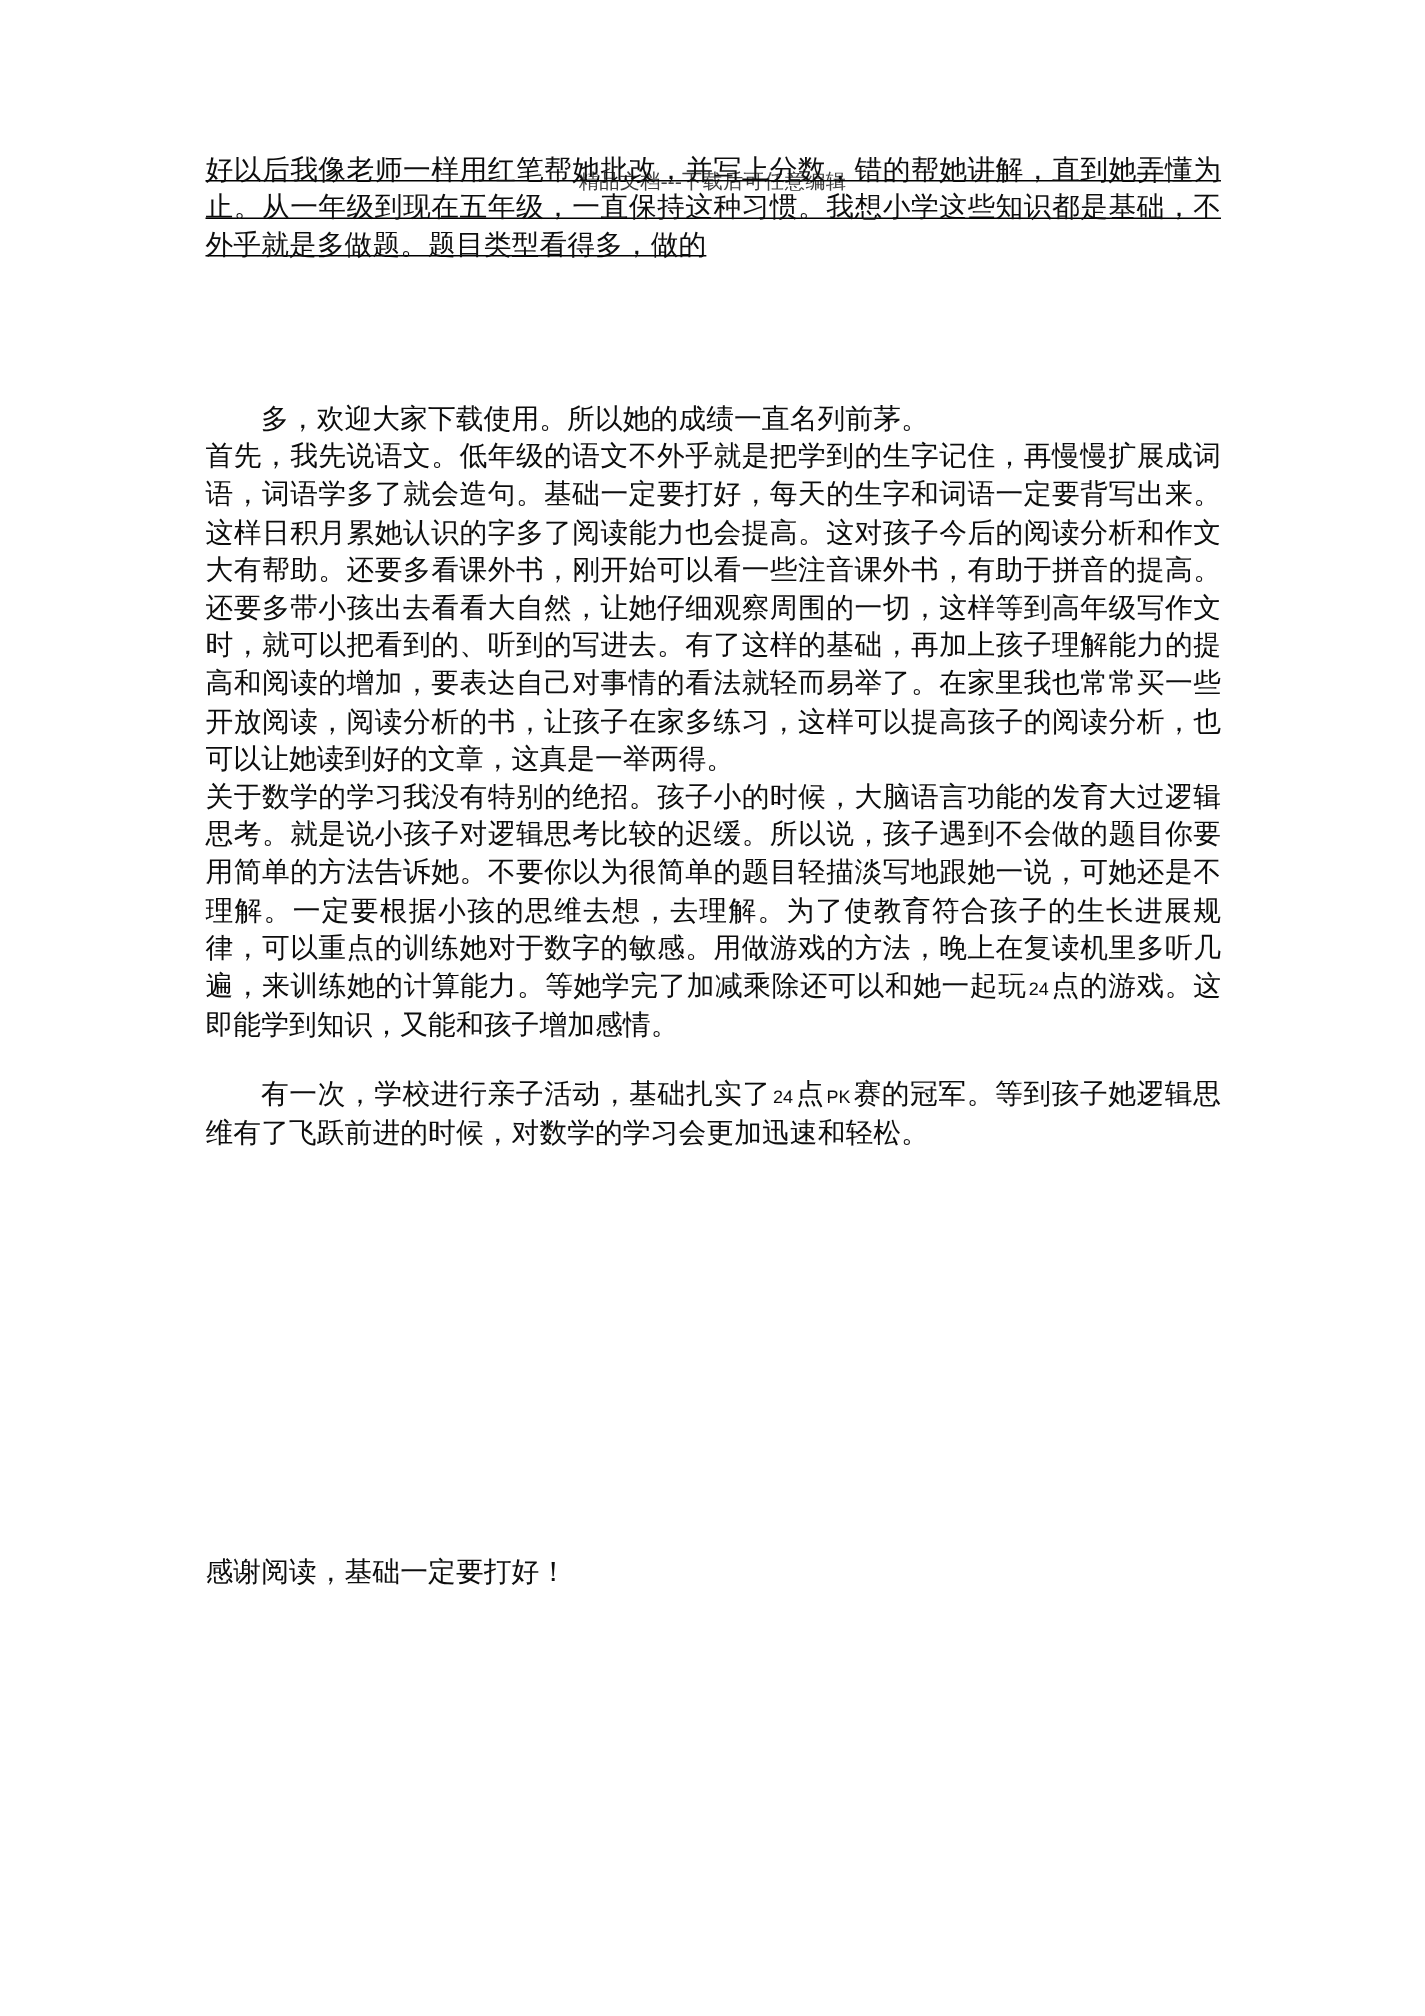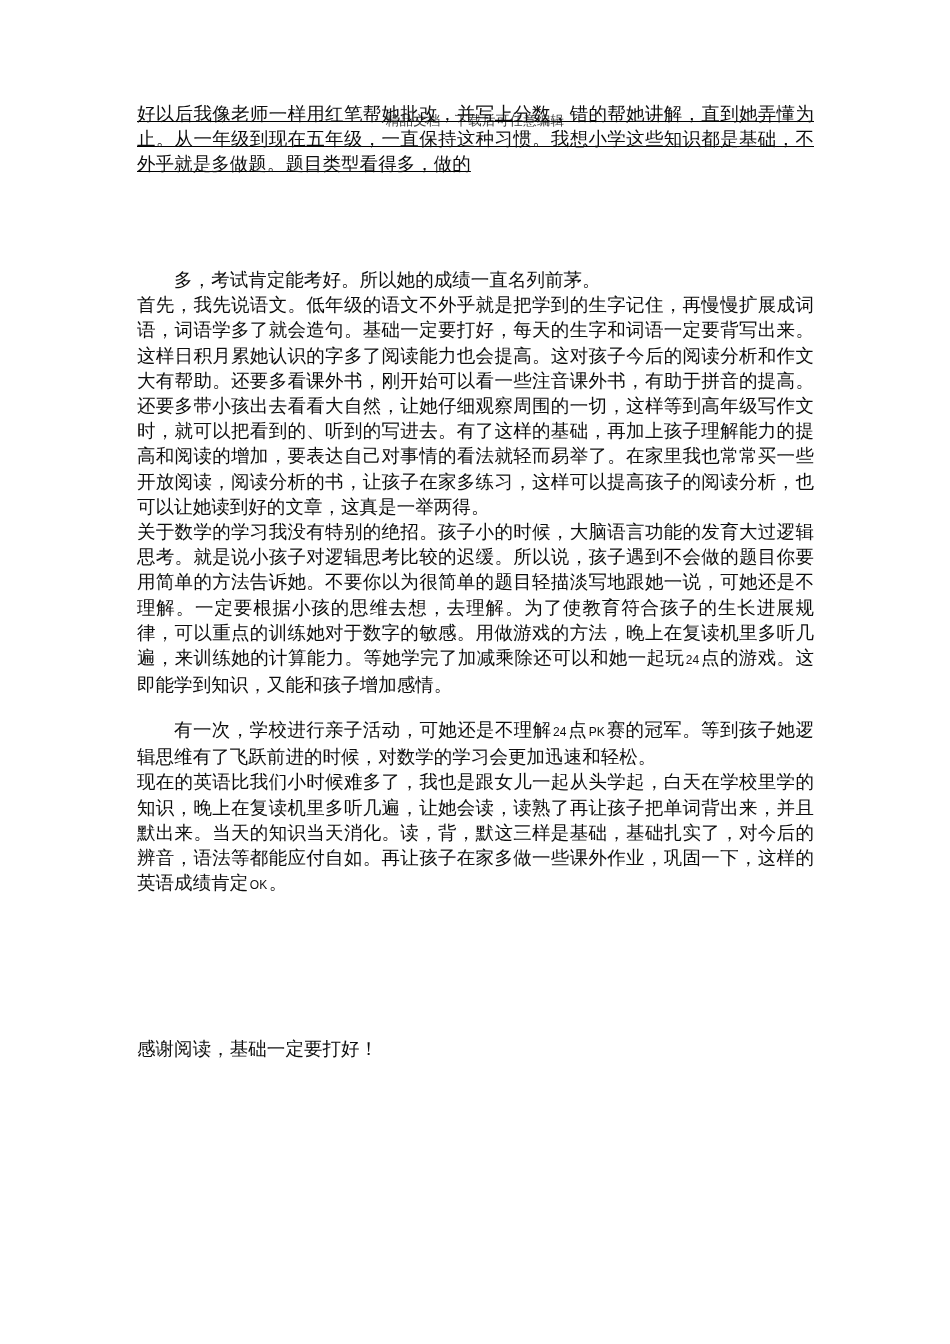--- a/index.html
+++ b/index.html
@@ -87,31 +87,30 @@
 
   <div class="doc-header">精品文档---下载后可任意编辑</div>
 
   <div class="content">
 
     <div class="block-1">
       <p class="para">好以后我像老师一样用红笔帮她批改，并写上分数，错的帮她讲解，直到她弄懂为止。从一年级到现在五年级，一直保持这种习惯。我想小学这些知识都是基础，不外乎就是多做题。题目类型看得多，做的</p>
     </div>
 
     <div class="block-2">
-      <p class="para indent">多，考试肯定能考好。所以她的成绩一直名列前茅。</p>
+      <p class="para indent">多，欢迎大家下载使用。所以她的成绩一直名列前茅。</p>
 
       <p class="para">首先，我先说语文。低年级的语文不外乎就是把学到的生字记住，再慢慢扩展成词语，词语学多了就会造句。基础一定要打好，每天的生字和词语一定要背写出来。这样日积月累她认识的字多了阅读能力也会提高。这对孩子今后的阅读分析和作文大有帮助。还要多看课外书，刚开始可以看一些注音课外书，有助于拼音的提高。还要多带小孩出去看看大自然，让她仔细观察周围的一切，这样等到高年级写作文时，就可以把看到的、听到的写进去。有了这样的基础，再加上孩子理解能力的提高和阅读的增加，要表达自己对事情的看法就轻而易举了。在家里我也常常买一些开放阅读，阅读分析的书，让孩子在家多练习，这样可以提高孩子的阅读分析，也可以让她读到好的文章，这真是一举两得。</p>
 
       <p class="para"><span>关于数学的学习我没有特别的绝招。孩子小的时候，大脑语言功能的发育大过逻辑思考。就是说小孩子对逻辑思考比较的迟缓。所以说，孩子遇到不会做的题目你要用简单的方法告诉她。不要你以为很简单的题目轻描淡写地跟她一说，可她还是不理解。一定要根据小孩的思维去想，去理解。为了使教育符合孩子的生长进展规律，可以重点的训练她对于数字的敏感。用做游戏的方法，晚上在复读机里多听几遍，来训练她的计算能力。等她学完了加减乘除还可以和她一起玩</span><span class="lat">24</span><span>点的游戏。这即能学到知识，又能和孩子增加感情。</span></p>
     </div>
 
     <div class="block-3">
-      <p class="para indent"><span>有一次，学校进行亲子活动，可她还是不理解</span><span class="lat">24</span><span>点</span><span class="lat">PK</span><span>赛的冠军。等到孩子她逻辑思维有了飞跃前进的时候，对数学的学习会更加迅速和轻松。</span></p>
+      <p class="para indent"><span>有一次，学校进行亲子活动，基础扎实了</span><span class="lat">24</span><span>点</span><span class="lat">PK</span><span>赛的冠军。等到孩子她逻辑思维有了飞跃前进的时候，对数学的学习会更加迅速和轻松。</span></p>
 
-      <p class="para"><span>现在的英语比我们小时候难多了，我也是跟女儿一起从头学起，白天在学校里学的知识，晚上在复读机里多听几遍，让她会读，读熟了再让孩子把单词背出来，并且默出来。当天的知识当天消化。读，背，默这三样是基础，基础扎实了，对今后的辨音，语法等都能应付自如。再让孩子在家多做一些课外作业，巩固一下，这样的英语成绩肯定</span><span class="lat">OK</span><span>。</span></p>
 
     </div>
 
     <div class="block-4">
       <p class="para">感谢阅读，基础一定要打好！</p>
     </div>
 
   </div>
 </div>
 

